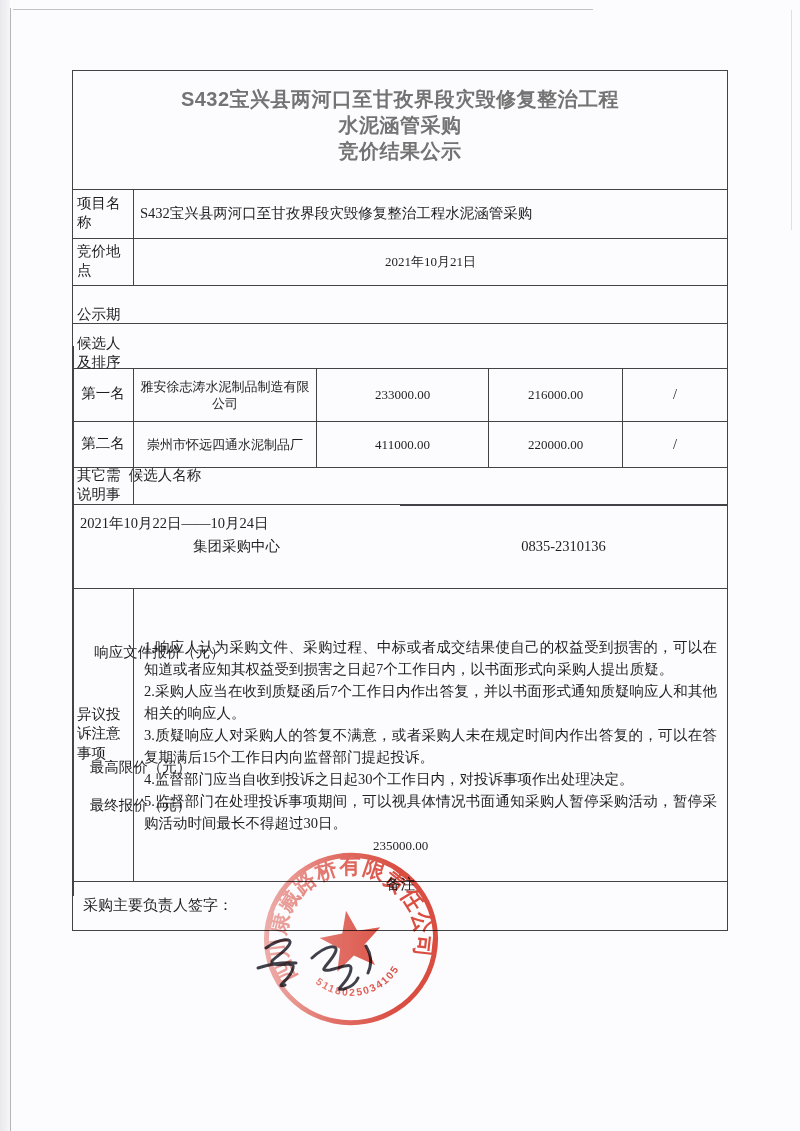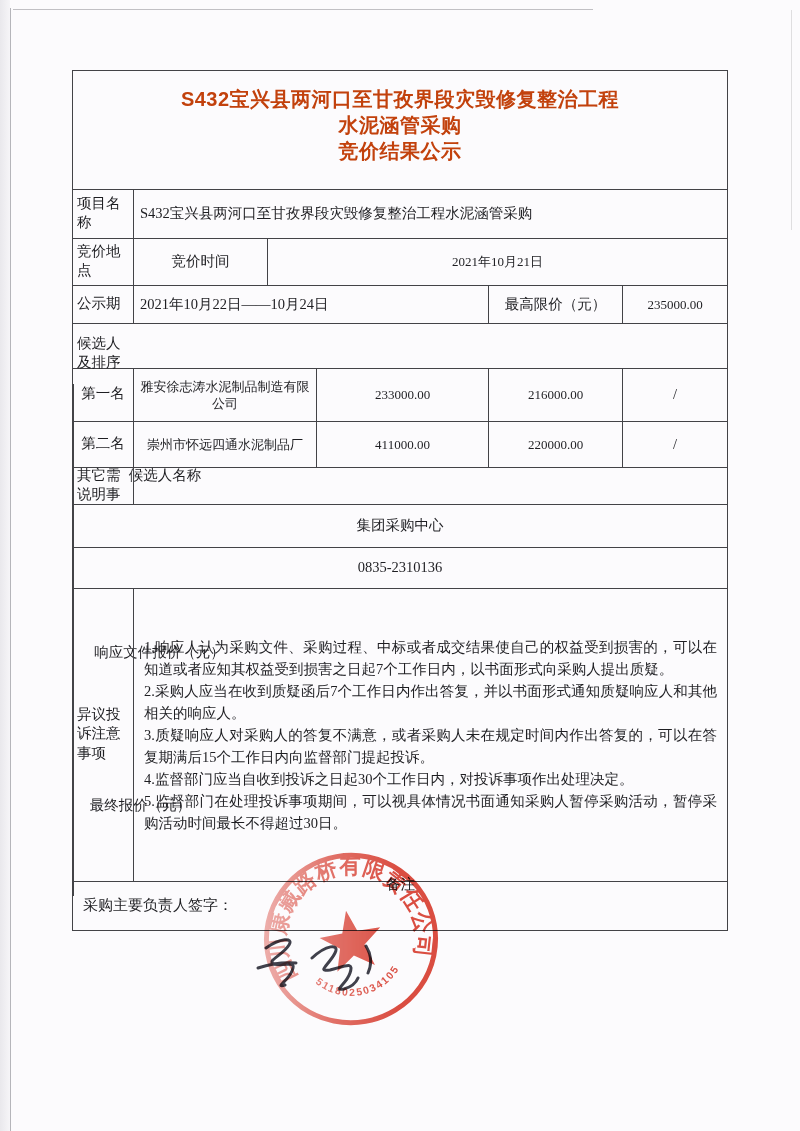--- a/index.html
+++ b/index.html
@@ -40,26 +40,26 @@
   .w-resp{width:172px;flex:0 0 172px;}
   .w-final{width:134px;flex:0 0 134px;}
   .w-note{flex:1 1 auto;}
   .w-val{width:355px;flex:0 0 355px;}
   .grow{flex:1 1 auto;}
   .center{justify-content:center;text-align:center;}
   .small{font-size:13px;}
 
   .r-title{height:118px;display:block;border-top:none;padding-top:15px;}
   .title-line{text-align:center;font-weight:700;font-size:20px;line-height:26px;
-    letter-spacing:.5px;color:#c2410c;font-family:"Liberation Sans","DejaVu Sans",sans-serif;}
-  .h49{height:49px;} .h42{height:42px;} .h47{height:47px;} .h38{height:38px;}
+    letter-spacing:.5px;color:#737373;font-family:"Liberation Sans","DejaVu Sans",sans-serif;}
+  .h49{height:49px;} .h42{height:42px;} .h47{height:47px;} .h38{height:38px;flex-direction:column;}
   .h45{height:45px;flex-direction:column;} .h53{height:53px;} .h46{height:46px;} .h37{height:37px;}
   .h84{height:84px;} .h293{height:293px;} .hsig{height:49px;}
 
-  .sup-col{flex-direction:column;align-items:stretch;padding:0;}
+  .sup-col{flex-direction:row;align-items:stretch;padding:0;}
   .sup-half{flex:1 1 50%;display:flex;align-items:center;justify-content:center;font-size:14.5px;}
   .sup-half + .sup-half{border-top:1px solid var(--line);}
 
   .obj-cell{padding:6px 10px;}
   .obj-block{width:100%;}
   .obj-line{font-size:14.5px;line-height:1.52;text-align:justify;}
 
   .sig-cell{border-left:none;padding-left:10px;font-size:15px;}
 
   
@@ -89,21 +89,20 @@
     </div>
 
     <div class="row h49">
       <div class="cell lc">项目名称</div>
       <div class="cell grow">S432宝兴县两河口至甘孜界段灾毁修复整治工程水泥涵管采购</div>
     </div>
 
 
     <div class="row h47">
       <div class="cell lc">竞价地点</div>
-      <div class="cell w-final center">竞价时间</div>
       <div class="cell w-note center small">2021年10月21日</div>
     </div>
 
     <div class="row h38">
       <div class="cell lc">公示期</div>
       <div class="cell w-val">2021年10月22日——10月24日</div>
       <div class="cell w-final center">最高限价（元）</div>
       <div class="cell w-note center small">235000.00</div>
     </div>
 

